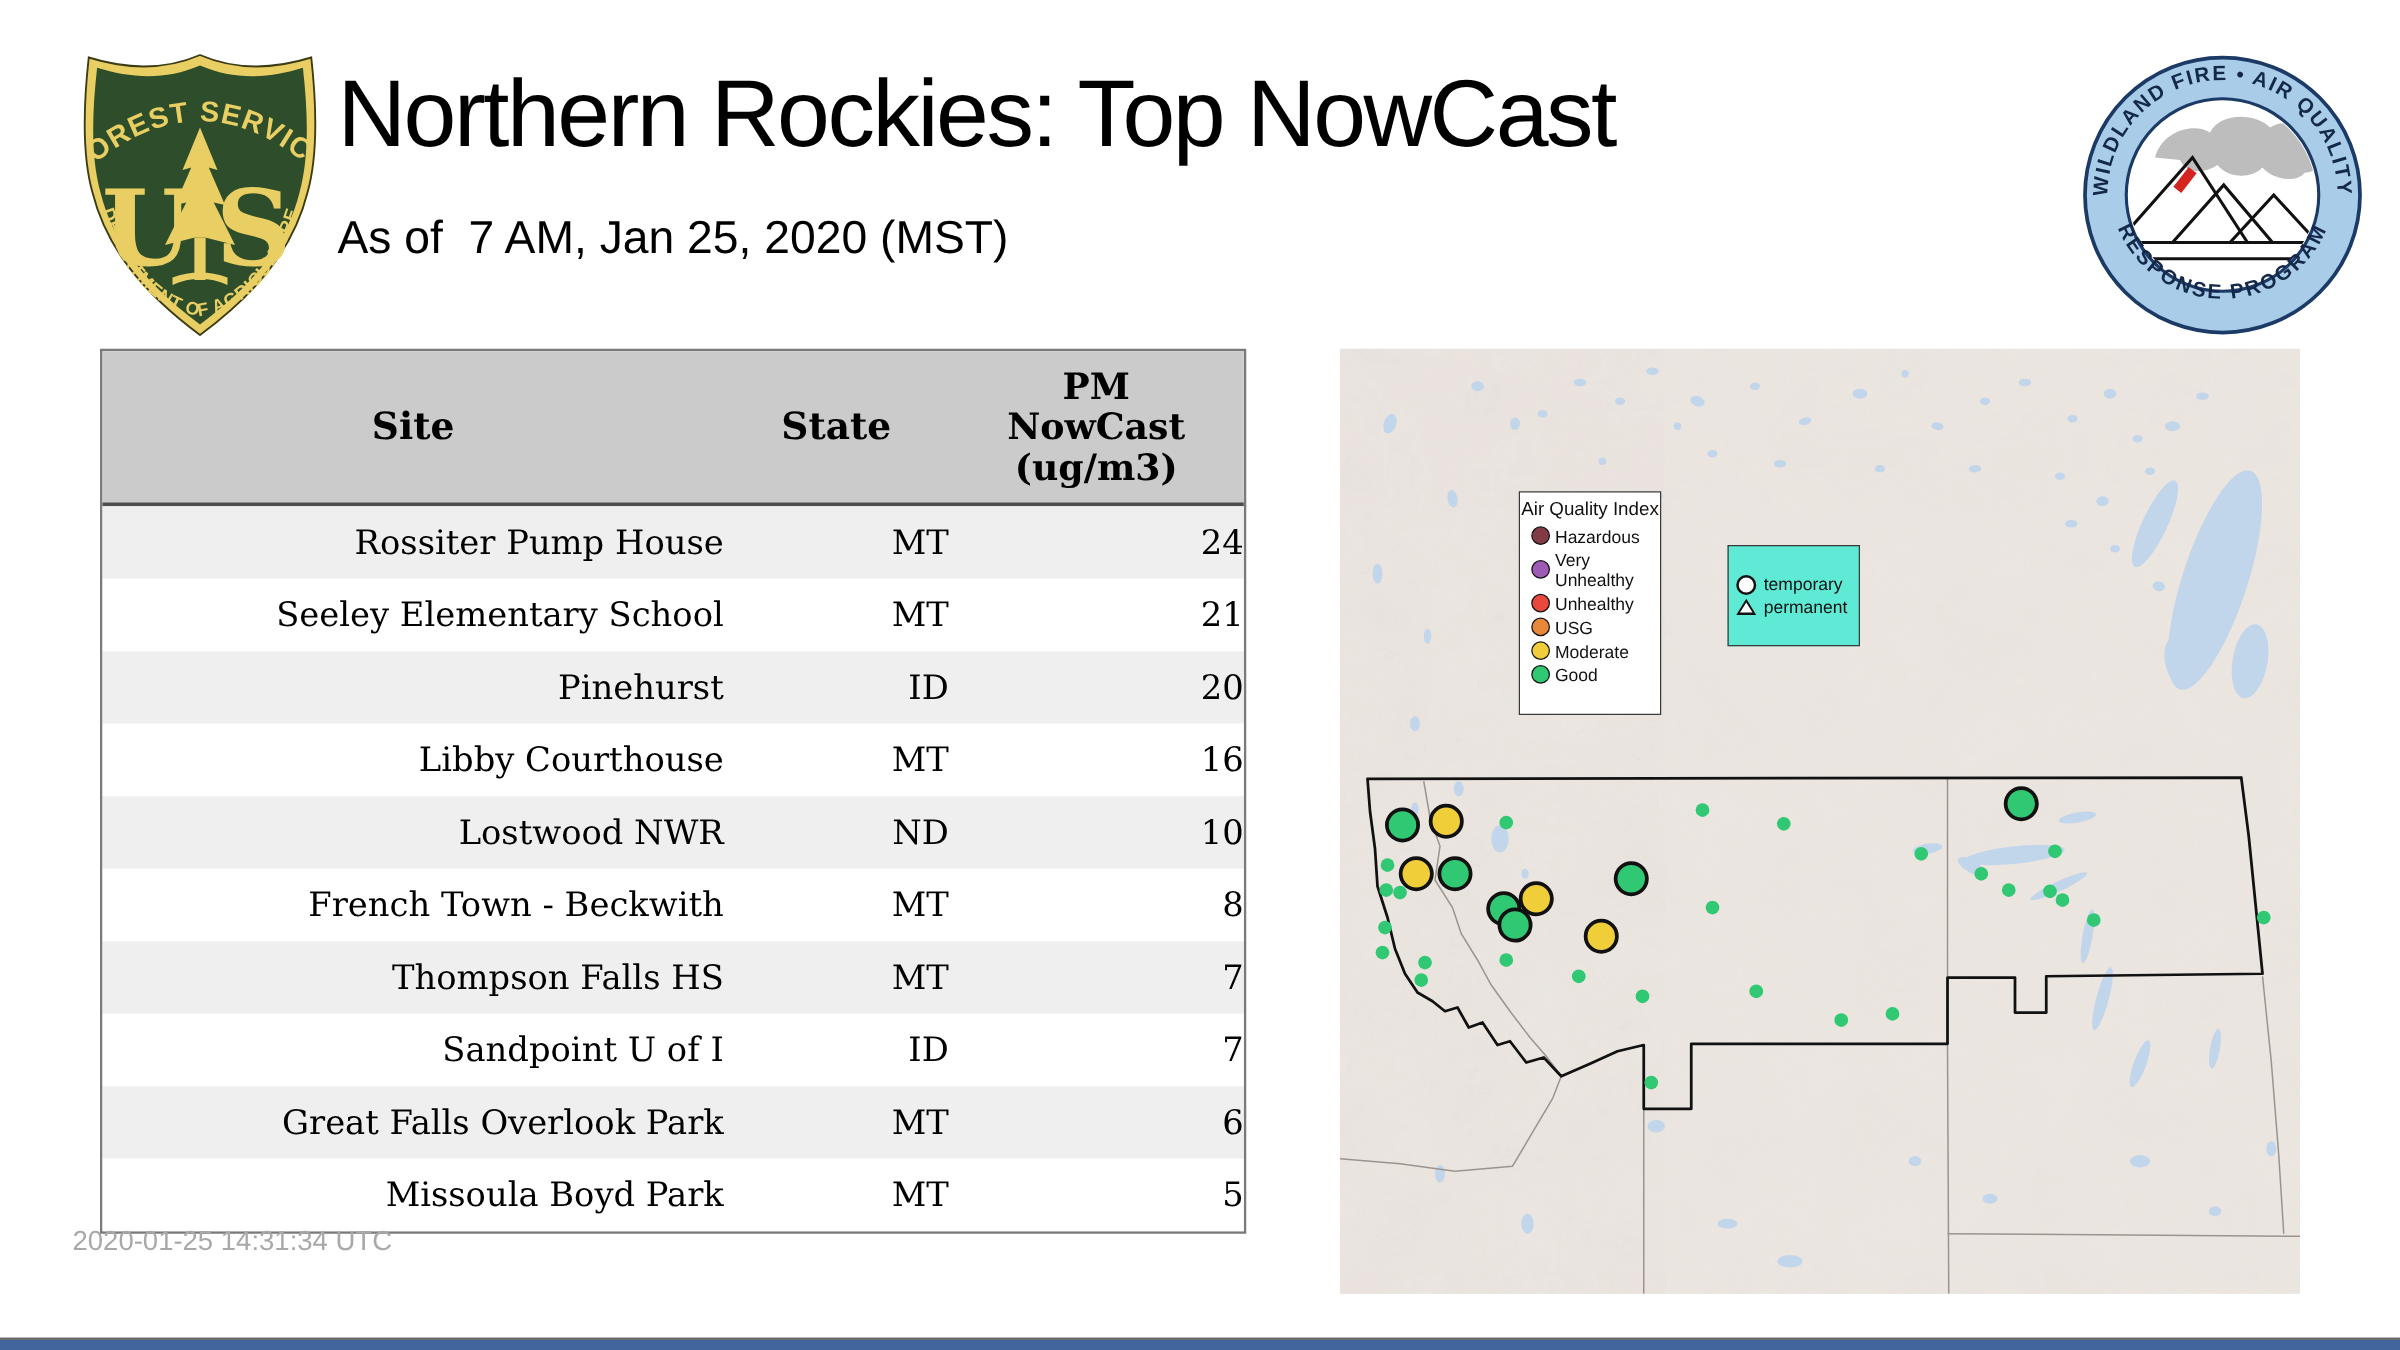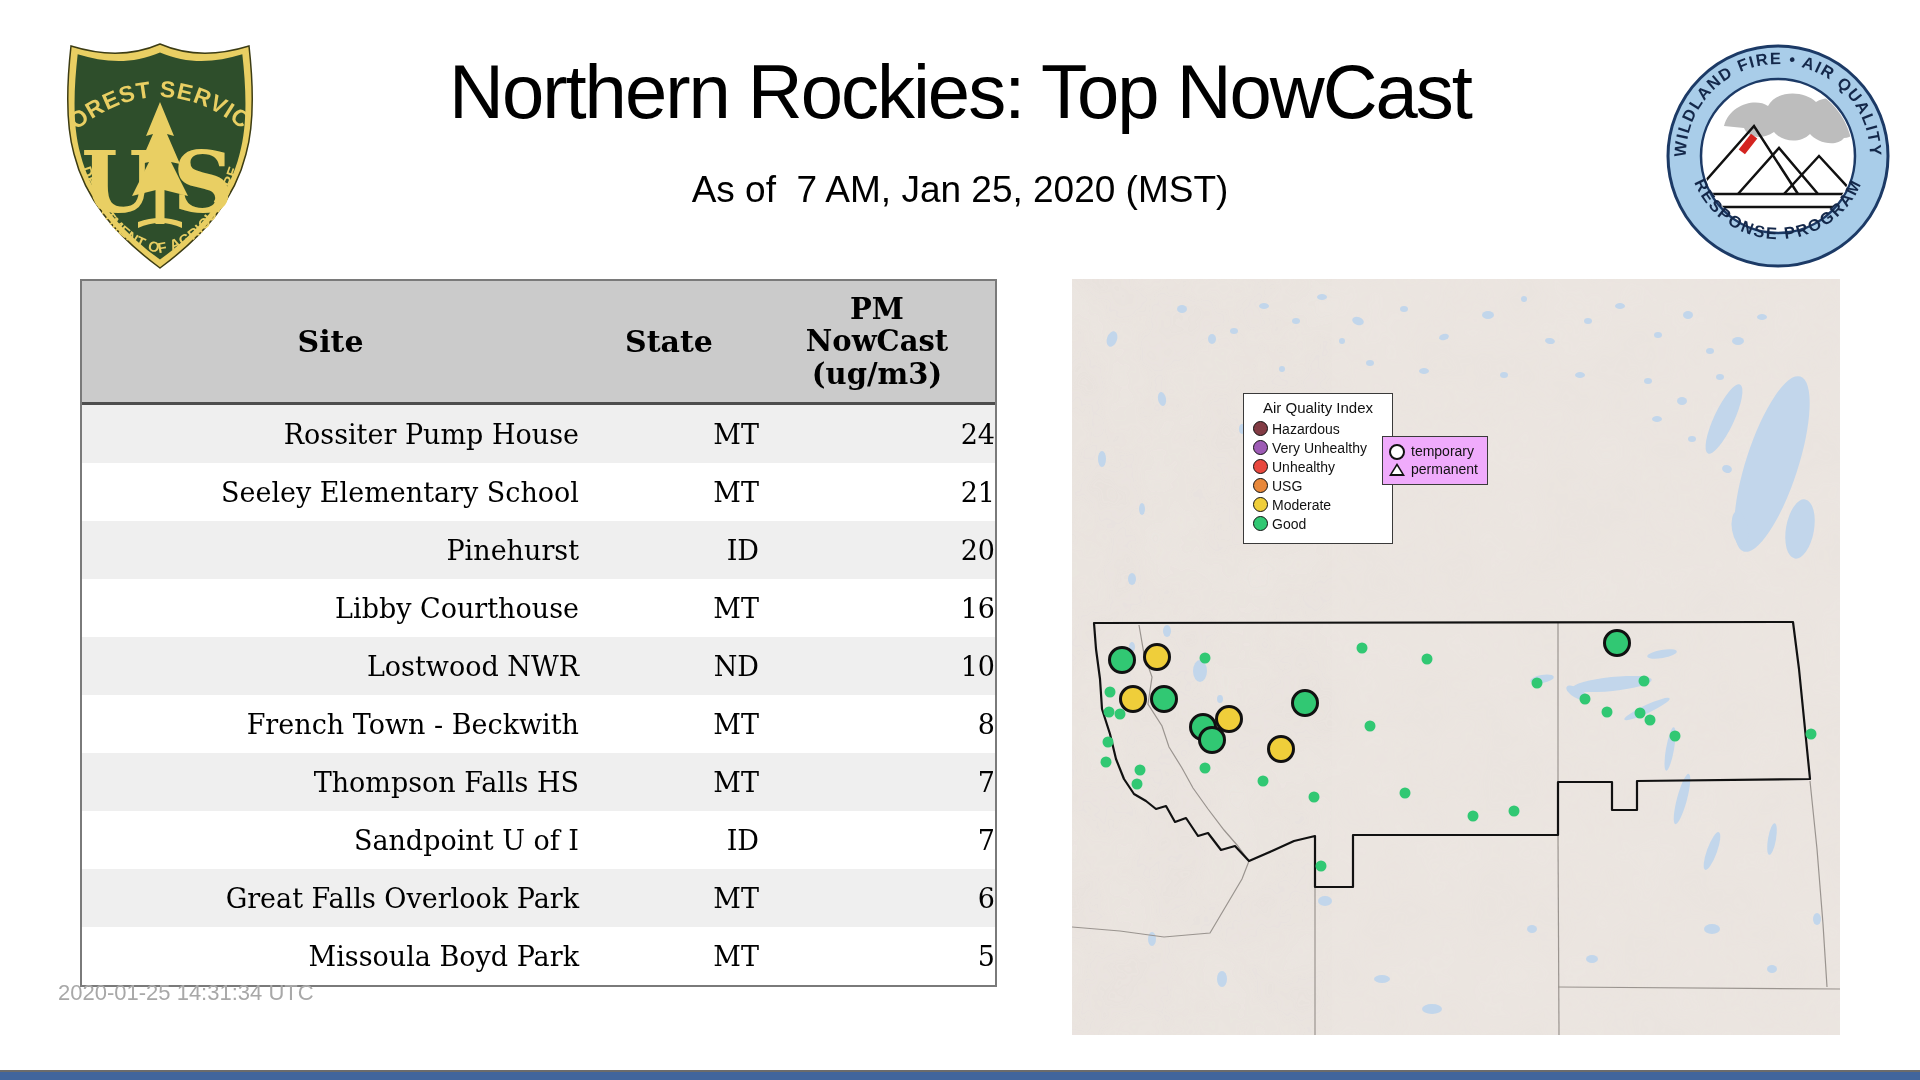--- a/index.html
+++ b/index.html
@@ -2,47 +2,47 @@
 <html><head>
 <meta charset="utf-8">
 <style>
   html,body{margin:0;padding:0;background:#fff;}
   .page{position:relative;width:1920px;height:1080px;background:#ffffff;overflow:hidden;
         font-family:"Liberation Sans",sans-serif;}
 
   
   .fs-logo{position:absolute;left:60px;top:40px;width:200px;height:232px;}
   .wf-logo{position:absolute;left:1664px;top:42px;width:228px;height:228px;}
-  .head-center{position:absolute;left:270px;top:48px;width:1380px;text-align:center;}
+  .head-center{position:absolute;left:270px;top:48px;width:1380px;}
   .main-title{font-size:76px;letter-spacing:-2px;color:#000;white-space:pre;}
   .sub-title{margin-top:34px;font-size:37px;color:#000000;white-space:pre;}
 
   
   .nowcast-table{position:absolute;left:80px;top:279px;width:913px;
                  border:2px solid #7a7a7a;background:#fff;
                  font-family:"DejaVu Serif","Liberation Serif",serif;}
   .t-header{display:grid;grid-template-columns:497px 180px 236px;height:121px;
             background:#cbcbcb;border-bottom:3px solid #4d4d4d;
             align-items:center;text-align:center;font-weight:bold;font-size:30px;color:#000;}
   .t-header .col3{font-size:29px;line-height:1.12;}
   .t-row{display:grid;grid-template-columns:497px 180px 236px;height:58px;
          align-items:center;text-align:right;font-size:27px;color:#000;}
   .t-row:nth-child(odd){background:#efefef;}
   .t-row:nth-child(even){background:#ffffff;}
 
   
   .map{position:absolute;left:1072px;top:279px;width:768px;height:756px;background:#ece6e1;}
   .map svg{position:absolute;left:0;top:0;}
-  .aqi-legend{position:absolute;left:143px;top:114px;width:150px;background:#fff;
-              border:1.5px solid #3a3a3a;padding:5px 0 10px 0;box-sizing:border-box;margin-left:28px;}
+  .aqi-legend{position:absolute;left:143px;top:114px;width:114px;background:#fff;
+              border:1.5px solid #3a3a3a;padding:5px 0 22px 0;box-sizing:border-box;}
   .aqi-legend .lg-title{font-size:15px;color:#111;text-align:center;margin-bottom:3px;}
   .lg-item{display:flex;align-items:center;gap:4px;padding:1.5px 0 1.5px 9px;font-size:14px;color:#111;}
   .lg-dot{width:13px;height:13px;border-radius:50%;border:1.8px solid #111;flex:0 0 auto;}
-  .sym-legend{position:absolute;left:310px;top:157px;width:106px;background:#f0abfc;
-              border:1.5px solid #3a3a3a;padding:6px 6px;box-sizing:border-box;}
+  .sym-legend{position:absolute;left:310px;top:157px;width:106px;background:#5eead4;
+              border:1.5px solid #3a3a3a;padding:22px 6px;box-sizing:border-box;}
   .sym-row{display:flex;align-items:center;gap:6px;font-size:14px;color:#111;line-height:1.25;}
   .sym-circle{width:12px;height:12px;border-radius:50%;border:2px solid #111;background:#fff;flex:0 0 auto;}
   .sym-tri{width:0;height:0;border-left:8px solid transparent;border-right:8px solid transparent;
            border-bottom:13px solid #111;position:relative;flex:0 0 auto;}
   .sym-tri:after{content:"";position:absolute;left:-5px;top:3.2px;width:0;height:0;
            border-left:5px solid transparent;border-right:5px solid transparent;border-bottom:8px solid #fff;}
 
   
   .timestamp{position:absolute;left:58px;top:980px;font-size:22px;color:#a8a8a8;}
   .bottom-line{position:absolute;left:0;top:1070px;width:1920px;height:2px;background:#6b6b6b;}

